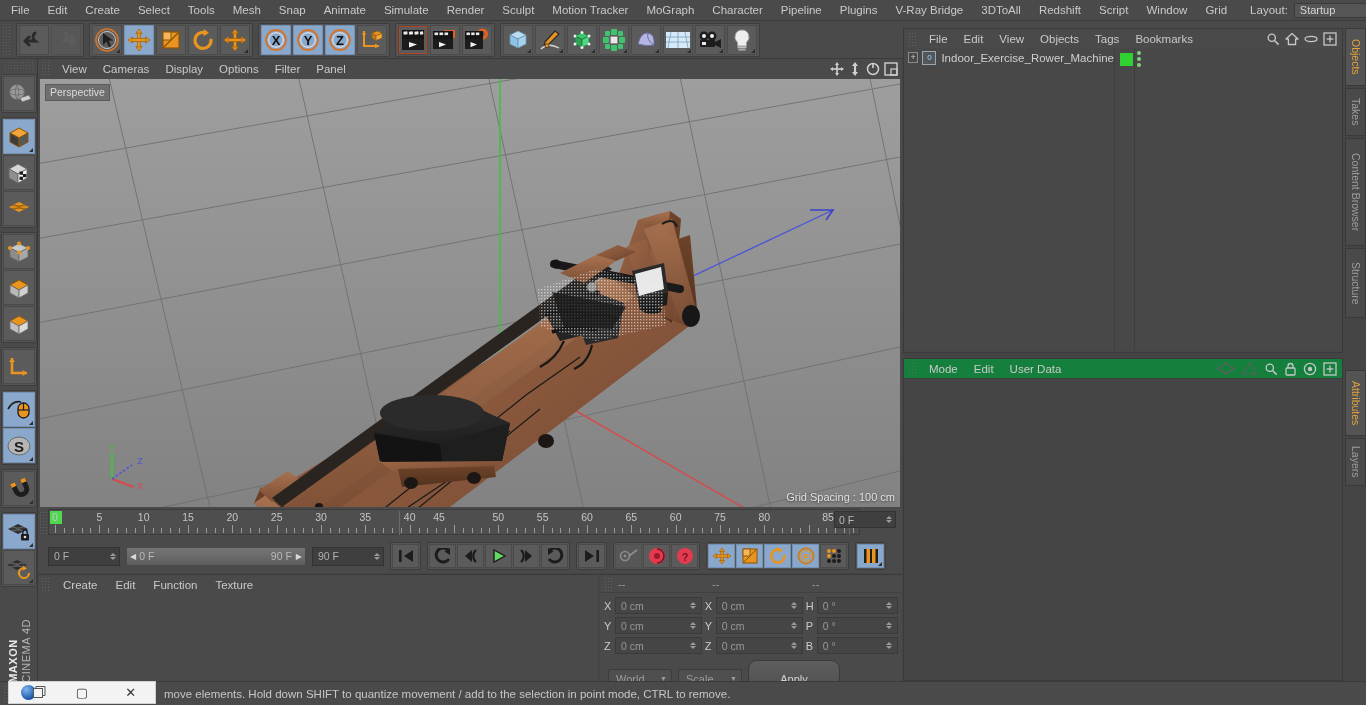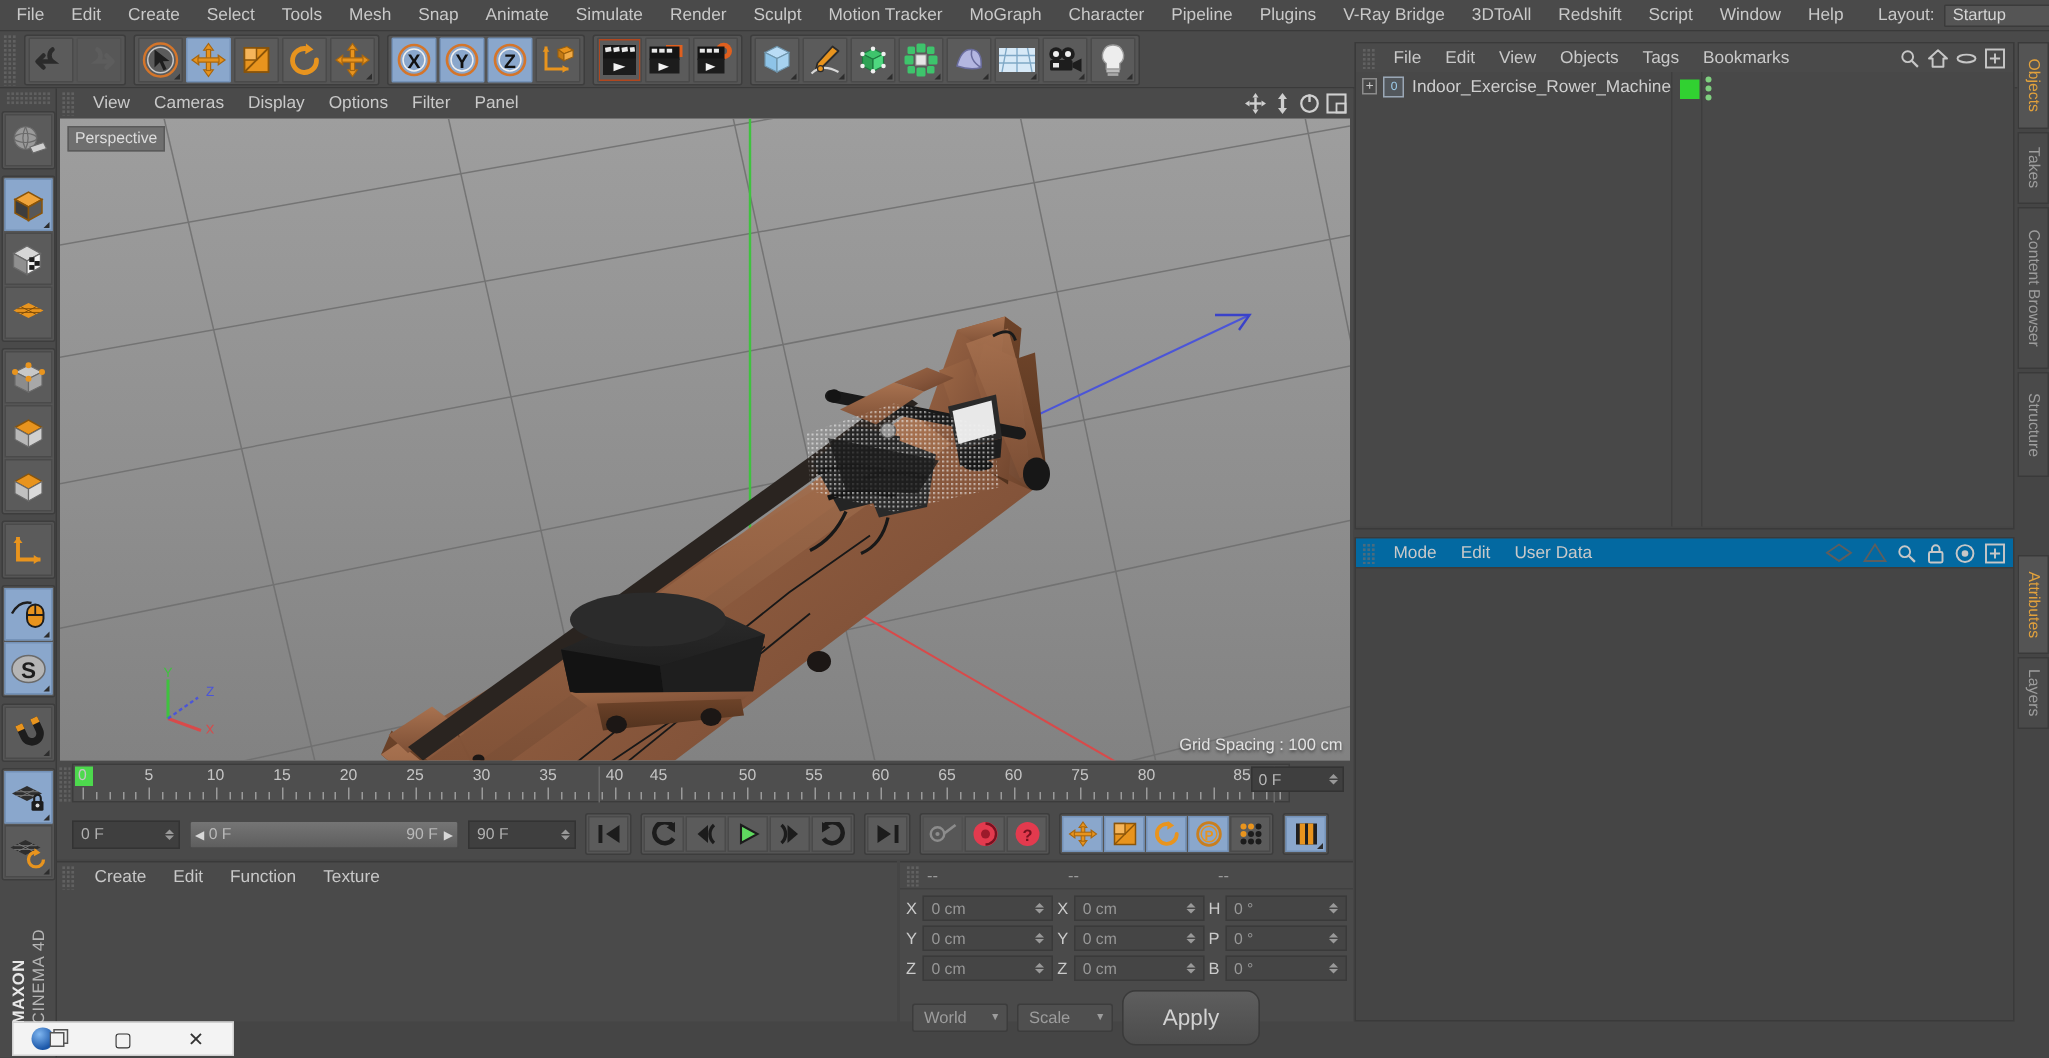--- a/index.html
+++ b/index.html
@@ -188,21 +188,21 @@
   .co-in.w1 { width:94px; }
   .co-in.w2 { width:94px; }
   .co-in.w3 { width:88px; }
   .co-bottom { display:flex; align-items:center; gap:6px; padding:4px 4px 0 8px; }
   .co-sel { width:64px; height:19px; background:#4f4f4f; border:1px solid #3c3c3c;
     display:flex; align-items:center; justify-content:space-between; padding:0 4px 0 7px;
     color:#9d9d9d; font-size:11px; border-radius:2px; }
   .co-sel .caret { font-size:7px; }
   .co-apply { width:92px; height:37px; border-radius:9px; background:linear-gradient(#5e5e5e,#4c4c4c);
     border:1px solid #3a3a3a; display:flex;align-items:center;justify-content:center;
-    color:#d2d2d2; font-size:15px; }
+    color:#d2d2d2; font-size:11px; }
 
   
   .objmgr { position:absolute; left:903px; top:28px; width:440px; height:325px;
     background:#454545; border:1px solid #3a3a3a; }
   .om-head { height:19px; display:flex; align-items:center; background:#4a4a4a; }
   .om-grip { width:9px;height:14px;margin:0 4px 0 4px;
     background-image:radial-gradient(#6e6e6e 40%, transparent 41%);
     background-size:3px 3px; opacity:.65; }
   .om-mi { padding:0 8px; font-size:11.5px; color:#c9c9c9; line-height:18px; }
   .om-right { margin-left:auto; display:flex; align-items:center; gap:5px; padding-right:5px; }
@@ -219,21 +219,21 @@
     margin-right:5px; }
   .om-label { font-size:11.5px; color:#cfcfcf; }
   .om-tags { position:absolute; left:216px; top:3px; display:flex; align-items:center; gap:4px; }
   .om-green { width:13px; height:13px; background:#31d131; }
   .om-dots { display:flex; flex-direction:column; gap:2px; }
   .om-dots i { width:4px; height:4px; border-radius:50%; background:#7fd07f; display:block; }
 
   
   .attr { position:absolute; left:903px; top:358px; width:440px; height:323px;
     background:#454545; border:1px solid #3a3a3a; }
-  .at-head { height:19px; display:flex; align-items:center; background:#0369a1; }
+  .at-head { height:19px; display:flex; align-items:center; background:#15803d; }
   .at-mi { padding:0 8px; font-size:11.5px; color:#c9c9c9; line-height:18px; }
   .at-right { margin-left:auto; display:flex; align-items:center; gap:6px; padding-right:5px; }
   .at-body { height:302px; background:#454545; border-top:1px solid #3c3c3c; }
 
   
   .rtabs { position:absolute; left:1345px; top:28px; width:21px; height:653px; }
   .rtab { width:21px; background:#4a4a4a; border:1px solid #3a3a3a;
     display:flex; align-items:center; justify-content:center; margin-bottom:2px; }
   .rtab span { writing-mode:vertical-rl; font-size:10.5px; color:#9d9d9d; padding:4px 0; }
   .rtab.active { background:#545454; }
@@ -276,21 +276,21 @@
     <div class="mi">Motion Tracker</div>
     <div class="mi">MoGraph</div>
     <div class="mi">Character</div>
     <div class="mi">Pipeline</div>
     <div class="mi">Plugins</div>
     <div class="mi">V-Ray Bridge</div>
     <div class="mi">3DToAll</div>
     <div class="mi">Redshift</div>
     <div class="mi">Script</div>
     <div class="mi">Window</div>
-    <div class="mi">Help</div>
+    <div class="mi">Grid</div>
     <div class="layout-wrap">
       <div class="layout-lbl">Layout:</div>
       <div class="layout-sel">
         <span>Startup</span>
 
       </div>
     </div>
 
   </div>
 
@@ -1421,20 +1421,24 @@
       </div>
     <div style="height:50px;"></div>
     <div class="rtab active" style="height:66px;">
         <span>Attributes</span>
       </div>
     <div class="rtab" style="height:48px;">
         <span>Layers</span>
       </div>
   </div>
 
+  <div class="status">
+    <div class="st-grip"></div>
+    <div class="st-text" style="margin-left:150px;">move elements. Hold down SHIFT to quantize movement / add to the selection in point mode, CTRL to remove.</div>
+  </div>
 
   <div class="winctl">
     <div class="wc-item">
       <span class="wc-blue" style="margin-right:-3px;"></span>
       <svg width="13" height="13" viewBox="0 0 13 13">
           <rect x="0.5" y="2.5" width="9" height="9" fill="#f3f3f3" stroke="#555" stroke-width="1"></rect>
           <path d="M3 2.5 V0.5 H12 V9.5 H9.5" fill="none" stroke="#555" stroke-width="1"></path>
         </svg>
     </div>
     <div class="wc-item">

